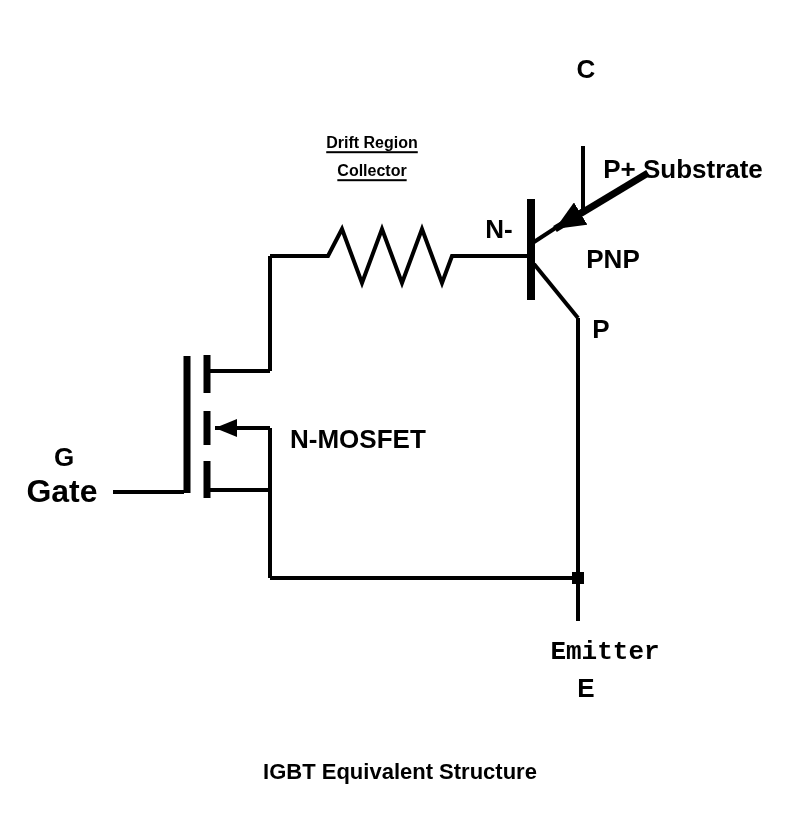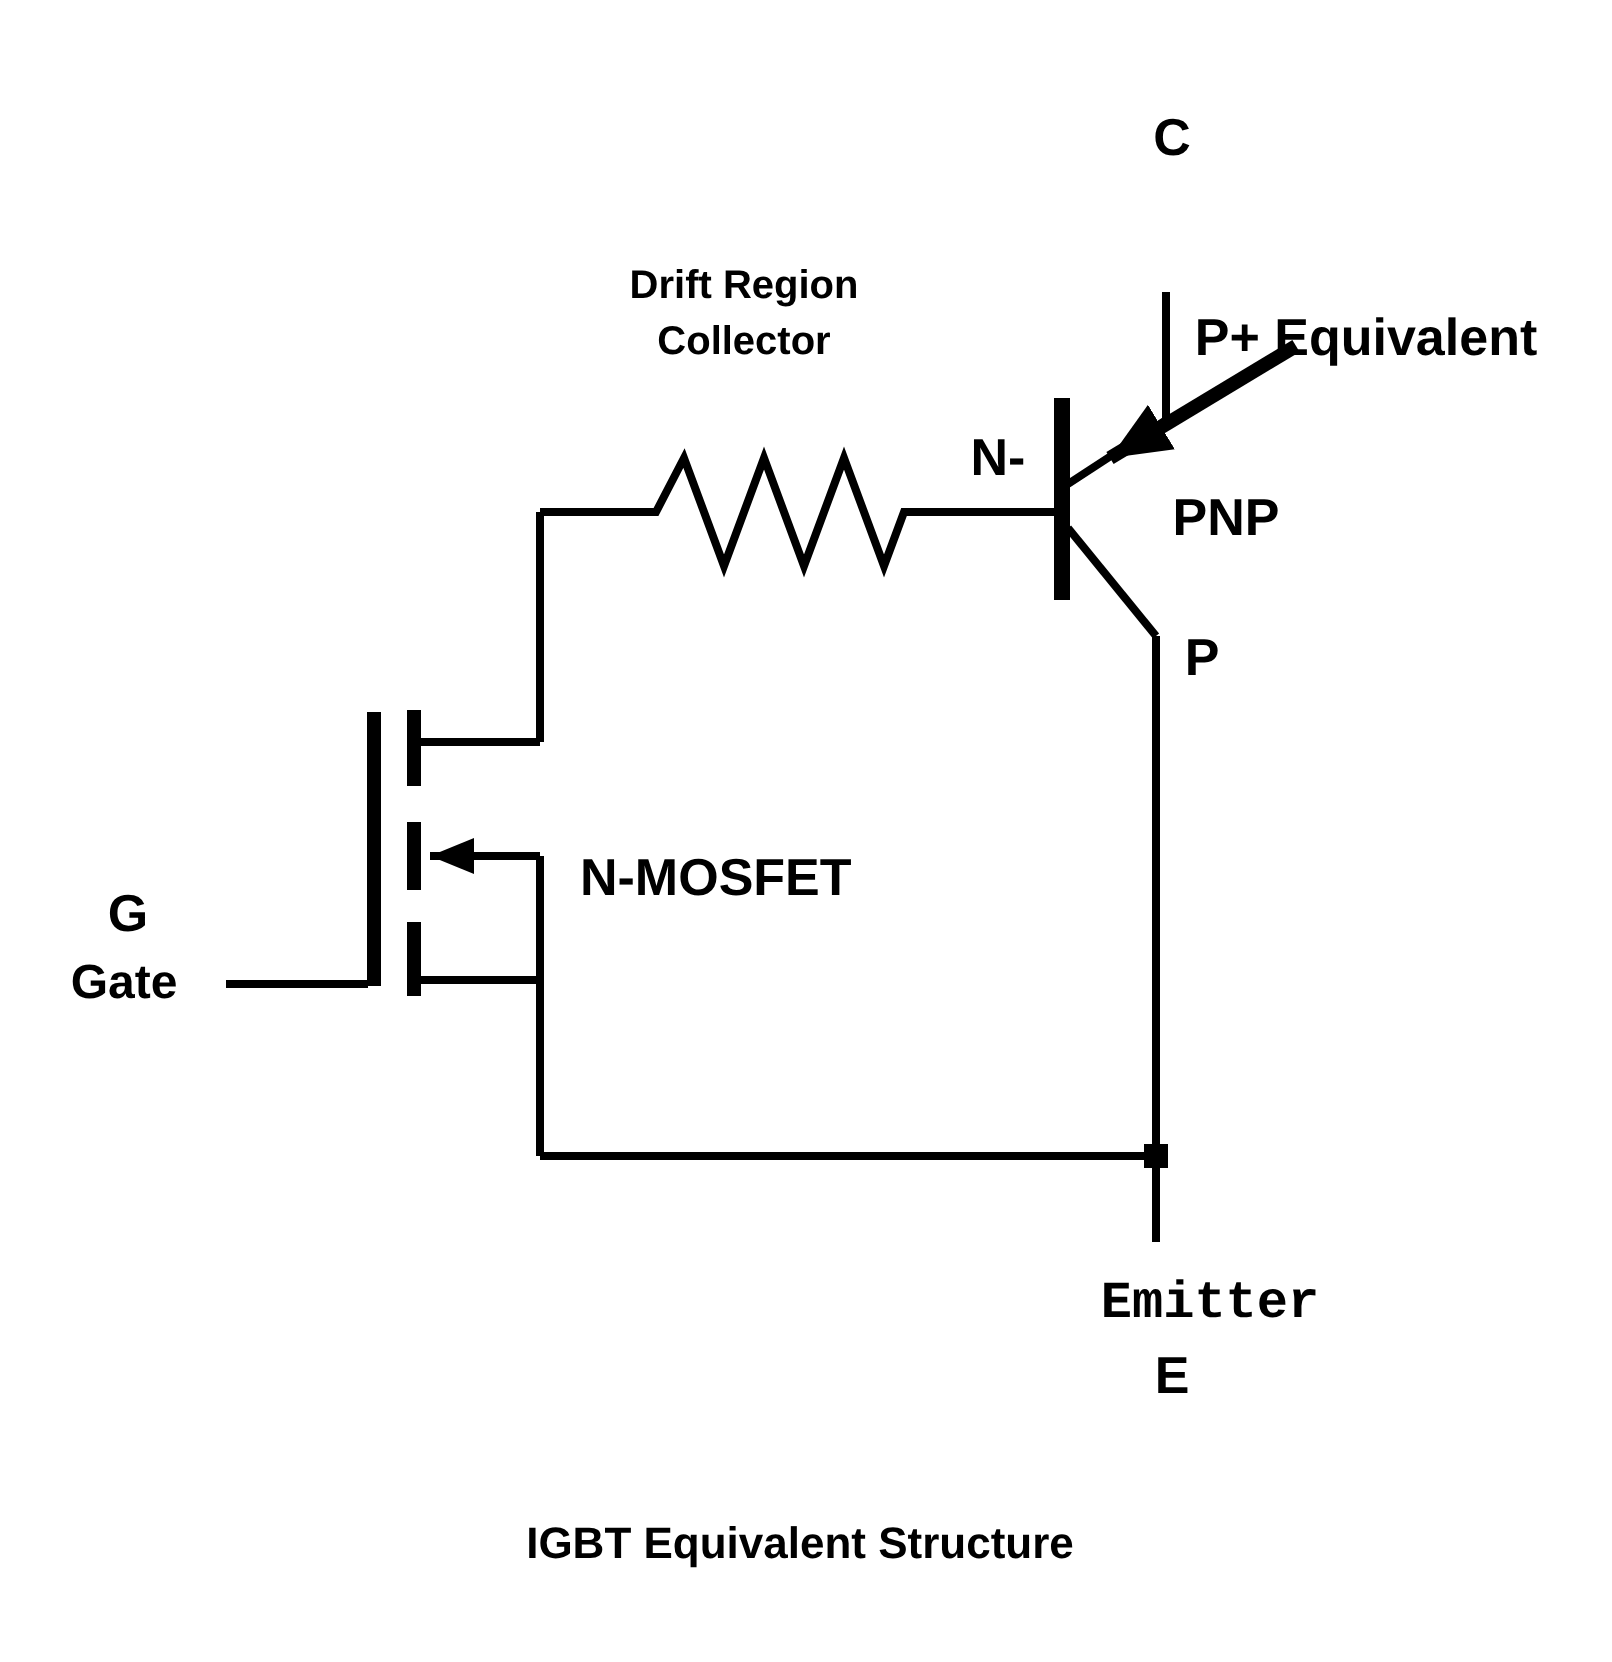--- a/index.html
+++ b/index.html
@@ -22,25 +22,26 @@
     transform: translate(-50%, -50%);
     font-size: 26px;
     font-weight: 700;
     white-space: nowrap;
     line-height: 1.1;
   }
   .label.left-anchor {
     transform: translate(0, -50%);
   }
   .label.drift {
-    font-size: 20px;
+    font-size: 16px;
+    text-decoration: underline;
     text-decoration-thickness: 2px;
     text-underline-offset: 3px;
   }
-  .label.gate-word { font-size: 24px; }
+  .label.gate-word { font-size: 32px; }
   .title {
     position: absolute;
     left: 400px;
     top: 772px;
     transform: translate(-50%, -50%);
     font-size: 22px;
     font-weight: 700;
     white-space: nowrap;
     text-decoration-thickness: 3px;
     text-underline-offset: 5px;
@@ -94,21 +95,21 @@
 
     <path d="M270,428 V490" stroke="#000" stroke-width="4" fill="none"></path>
 
     <path d="M207,490 H270" stroke="#000" stroke-width="4" fill="none"></path>
     <path d="M270,490 V578" stroke="#000" stroke-width="4" fill="none"></path>
 
     <path d="M270,578 H578" stroke="#000" stroke-width="4" fill="none"></path>
   </svg>
 
   <div class="label" style="left:586px; top:69px;">C</div>
-  <div class="label" style="left:683px; top:169px;">P+ Equivalent</div>
+  <div class="label" style="left:683px; top:169px;">P+ Substrate</div>
 
   <div class="label drift" style="left:372px; top:143px;">Drift Region</div>
   <div class="label drift" style="left:372px; top:171px;">Collector</div>
 
   <div class="label" style="left:499px; top:229px;">N-</div>
   <div class="label" style="left:613px; top:259px;">PNP</div>
   <div class="label" style="left:601px; top:329px;">P</div>
 
   <div class="label left-anchor" style="left:290px; top:427px;margin-top:12px;">N-MOSFET</div>
 

